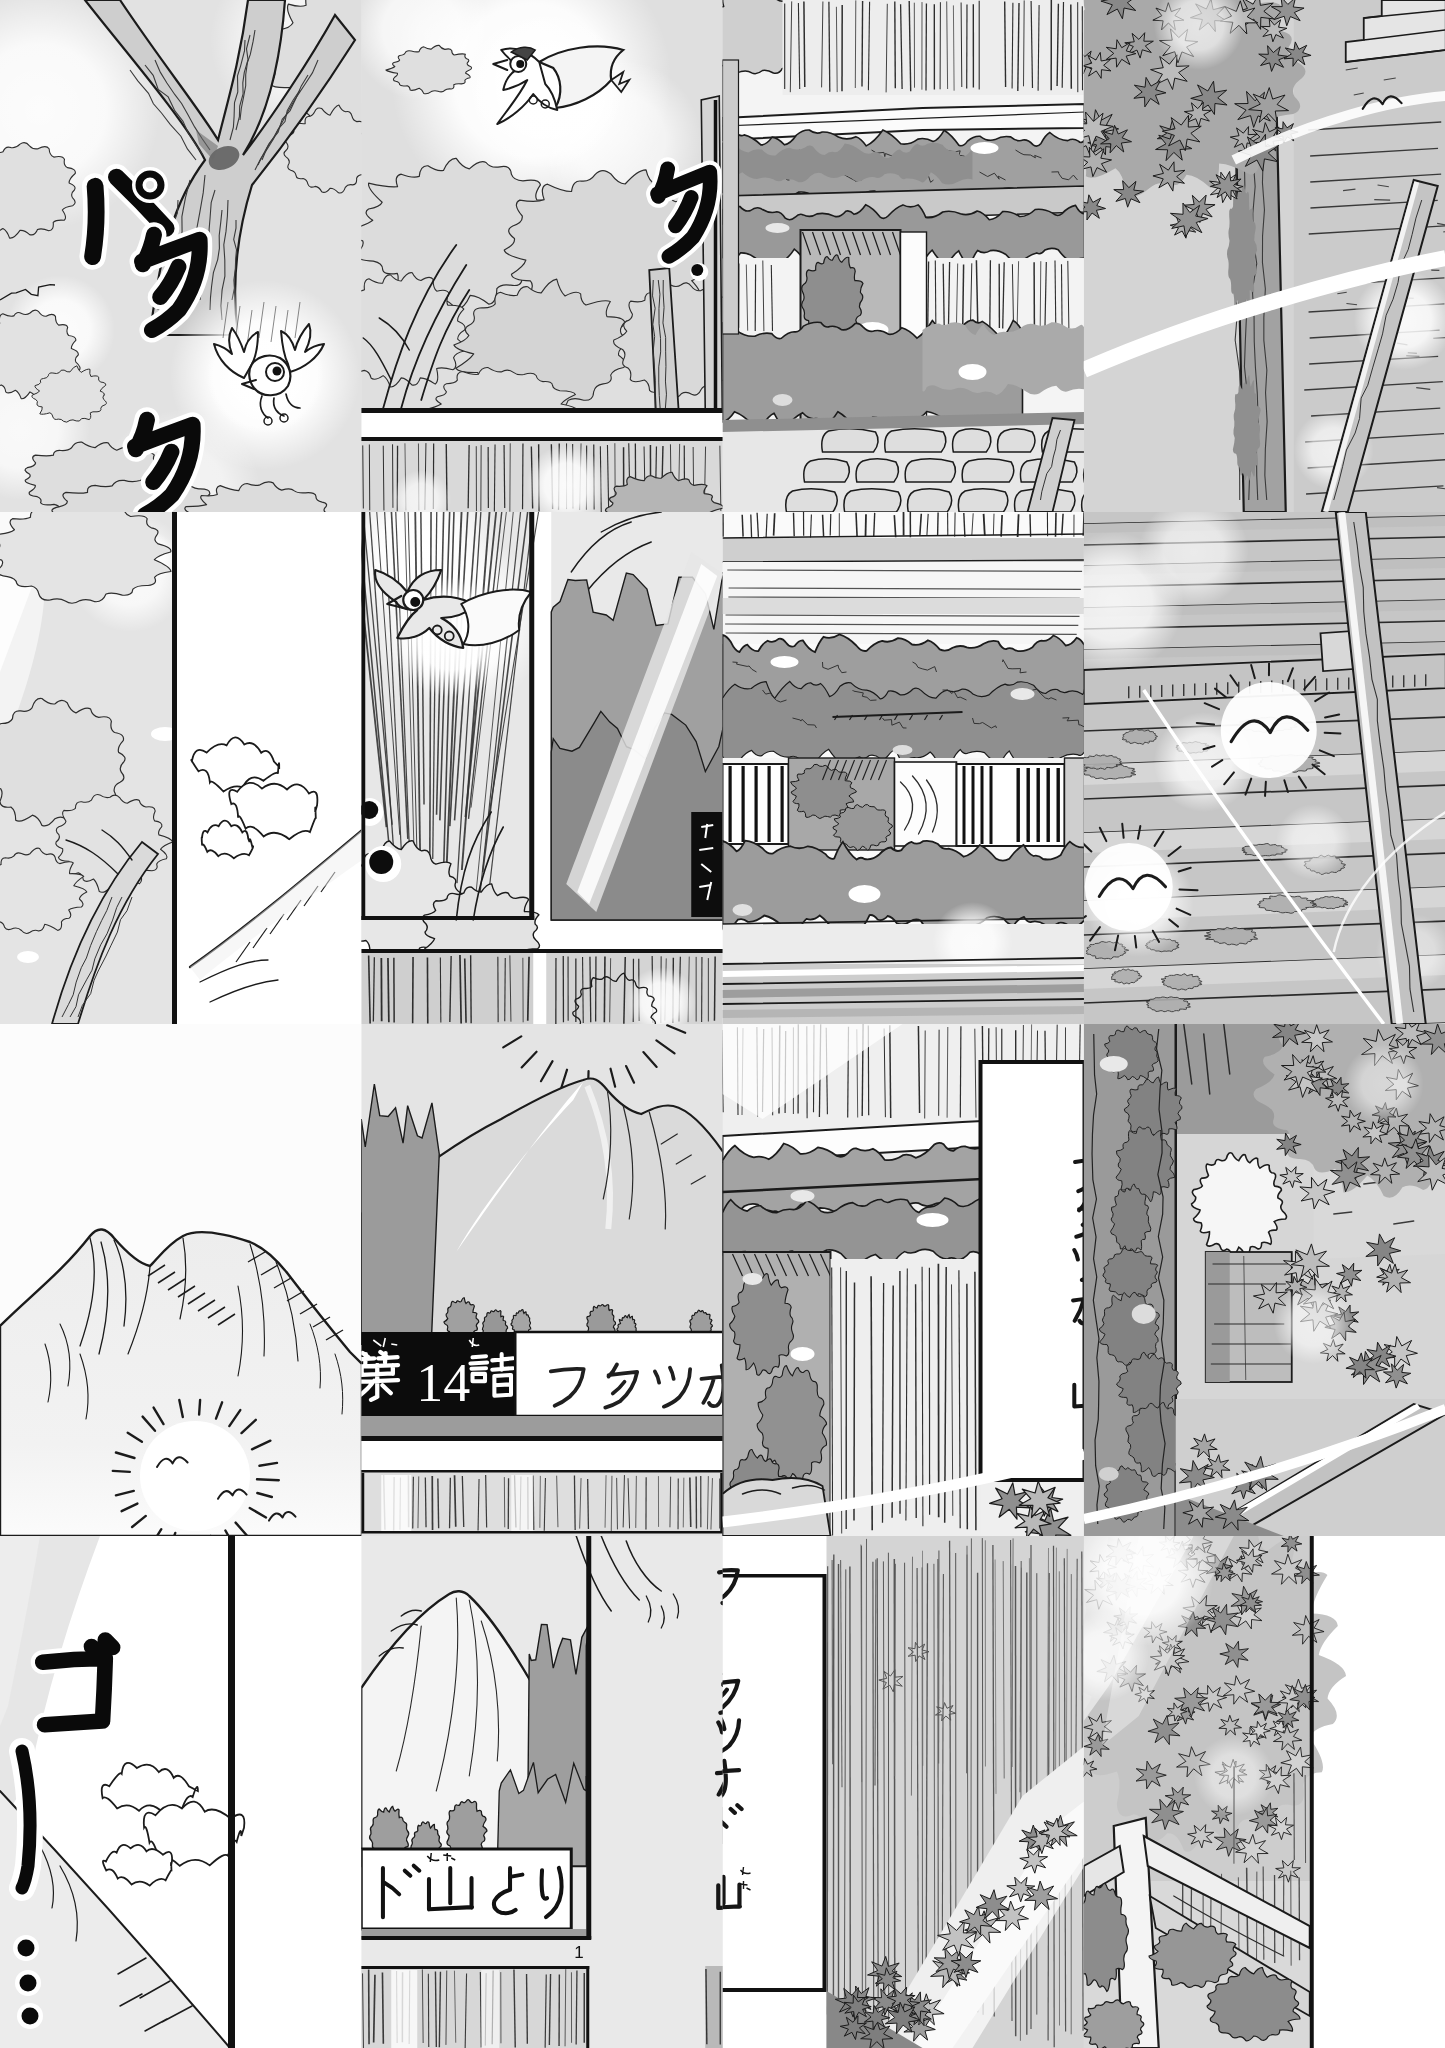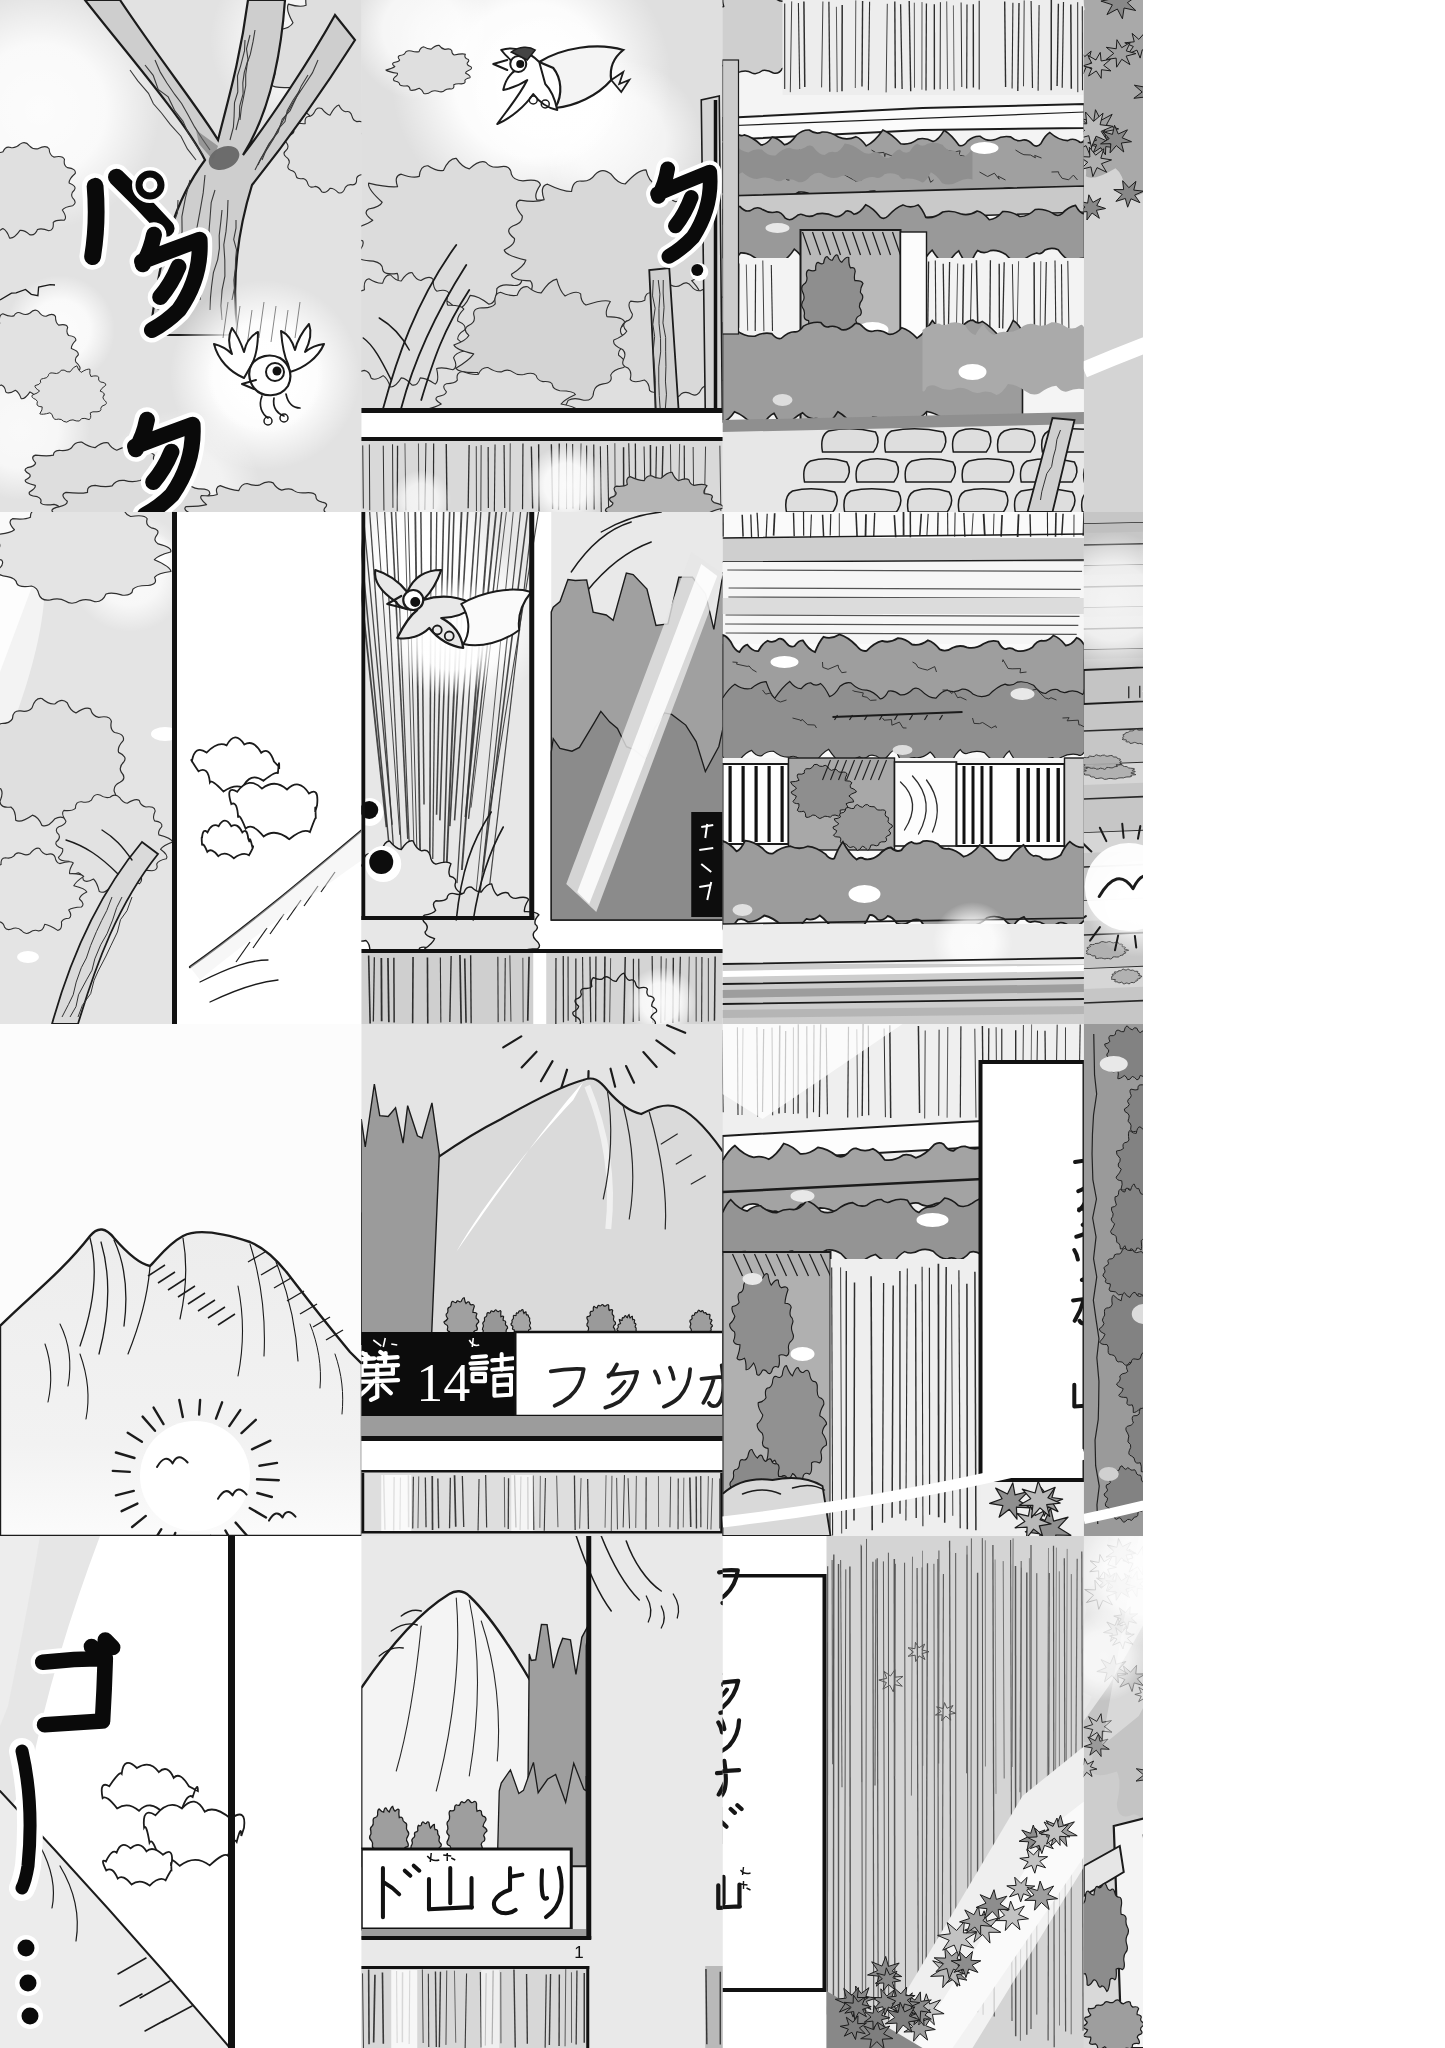--- a/index.html
+++ b/index.html
@@ -1,14 +1,14 @@
 <!DOCTYPE html>
 <html><head><meta charset="utf-8"><style>
 html,body{margin:0;padding:0;background:#fff}
-#pg{position:relative;width:1143px;height:2048px;overflow:hidden;font-family:"Liberation Sans",sans-serif}
+#pg{position:relative;width:1445px;height:2048px;overflow:hidden;font-family:"Liberation Sans",sans-serif}
 </style></head><body>
 <div id="pg"><svg xmlns="http://www.w3.org/2000/svg" width="1445" height="2048" viewBox="0 0 1445 2048" font-family="Liberation Sans, sans-serif">
       <defs>
 <radialGradient id="gw">
           <stop offset="0" stop-color="#fff"></stop>
           <stop offset="0.55" stop-color="#fff" stop-opacity="0.9"></stop>
           <stop offset="1" stop-color="#fff" stop-opacity="0"></stop>
         </radialGradient>
 </defs>
       <rect width="1445" height="2048" fill="#ffffff"></rect>

